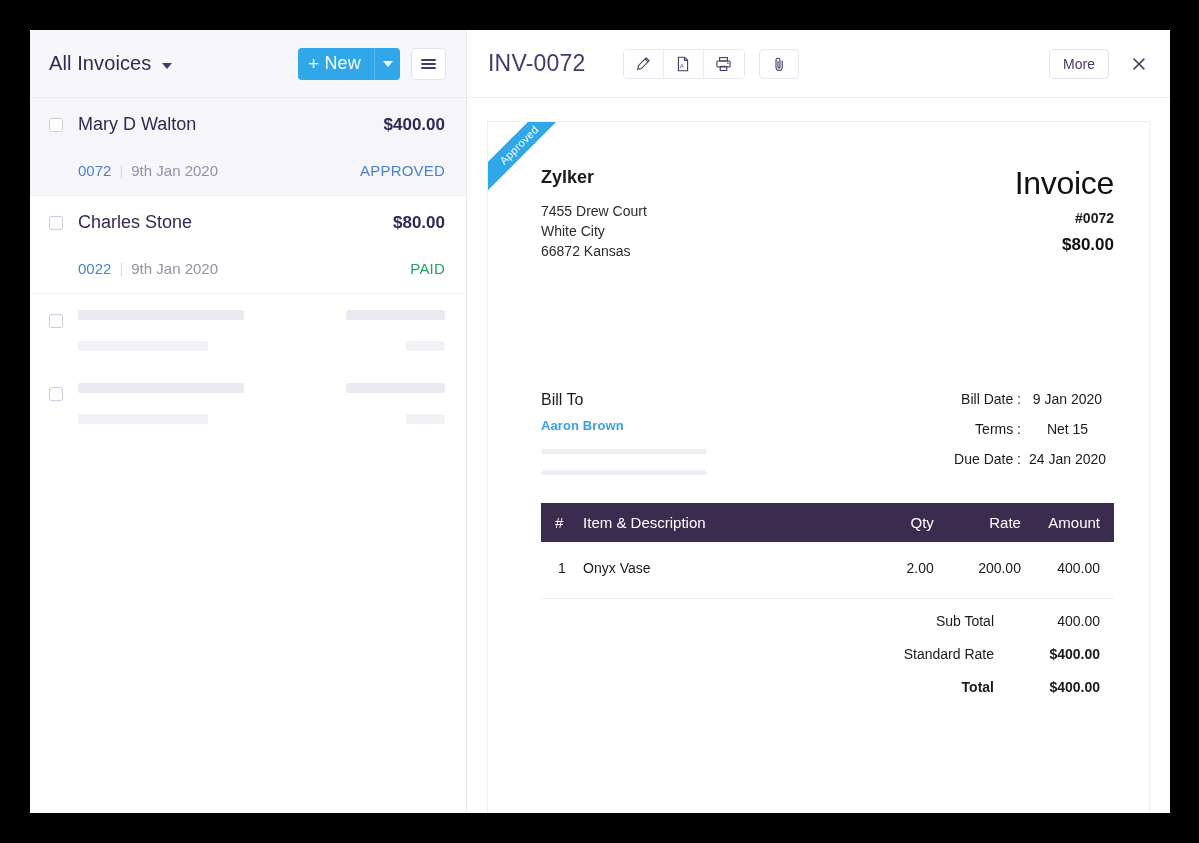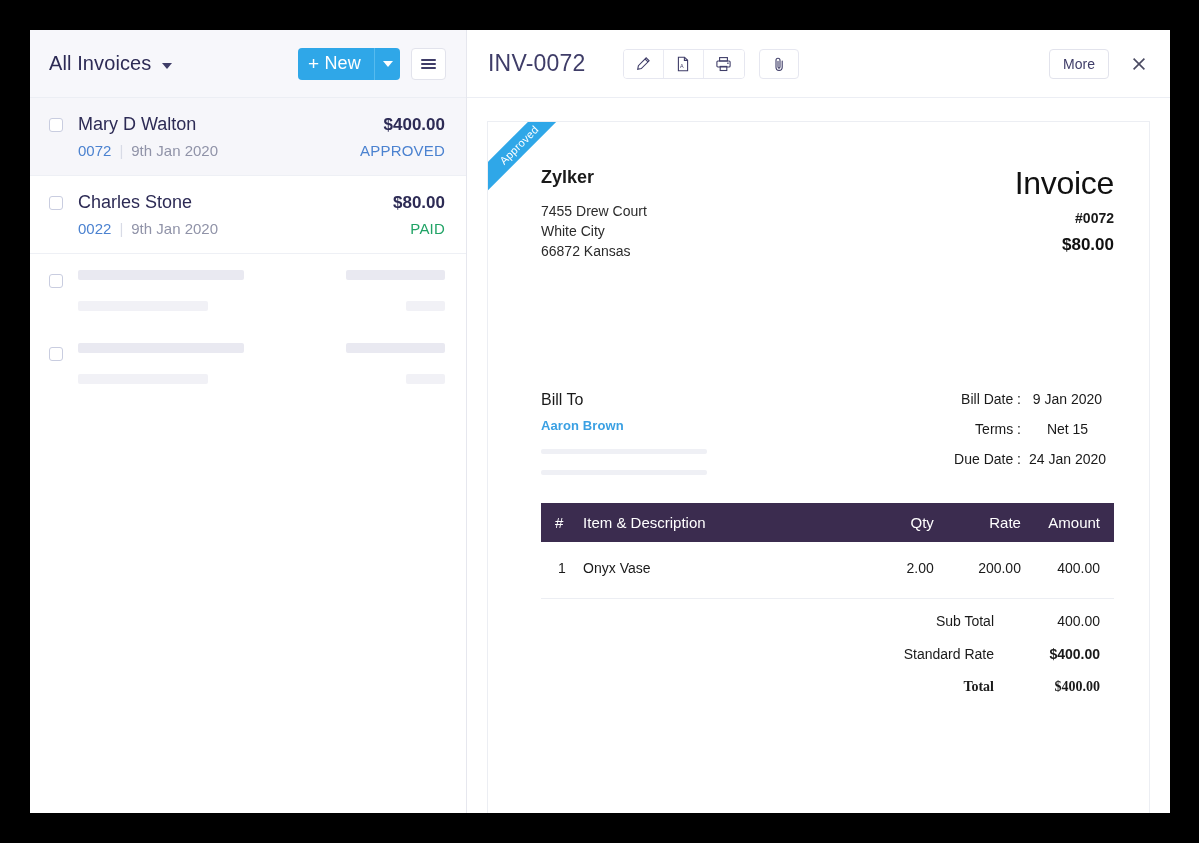--- a/index.html
+++ b/index.html
@@ -120,21 +120,21 @@
     margin-right: 15px;
     margin-top: 4px;
     flex: 0 0 auto;
     cursor: pointer;
   }
   .inv-body { flex: 1 1 auto; }
   .inv-line1 { display: flex; align-items: baseline; }
   .inv-name { font-size: 18px; color: #2d2b55; }
   .inv-amount { margin-left: auto; font-size: 17px; color: #2d2b55; font-weight: bold; }
   .inv-line2 { display: flex; align-items: baseline; margin-top: 7px; }
-  .inv-no { font-size: 15px; color: #4b82d0; }
+  .inv-no { font-size: 15px; color: #4b82d0; margin-top: 20px; }
   .inv-sep { color: #d8dbe6; margin: 0 8px; font-size: 15px; }
   .inv-date { font-size: 15px; color: #9093a8; }
   .inv-status { margin-left: auto; font-size: 15px; letter-spacing: .2px; }
   .status-approved { color: #4b82d0; }
   .status-paid { color: #21a366; }
 
   
   .sk-row { display: flex; padding: 16px 21px 16px 19px; }
   .sk-body { flex: 1 1 auto; }
   .sk-line { display: flex; align-items: center; }
@@ -306,21 +306,21 @@
   }
   .items tbody td.c-idx { text-align: left; padding-left: 17px; }
   .items tbody td.c-desc { text-align: left; }
   .items tbody td.c-amt { padding-right: 14px; }
 
   .totals { margin-top: 14px; }
   .tot-row { display: flex; justify-content: flex-end; align-items: baseline; margin-bottom: 17px; font-size: 14px; color: #1a1a1a; }
   .tot-label { text-align: right; }
   .tot-value { width: 120px; text-align: right; padding-right: 14px; }
   .tot-row.grand .tot-label,
-  .tot-row.grand .tot-value { font-weight: bold; font-family: Liberation Serif, serif; }
+  .tot-row.grand .tot-value { font-weight: bold; }
   .tot-row.emph .tot-value { font-weight: bold; }
 
   svg { display: block; }
 </style>
 </head>
 <body>
 
 <div class="frame">
   <div class="app-window">
 

